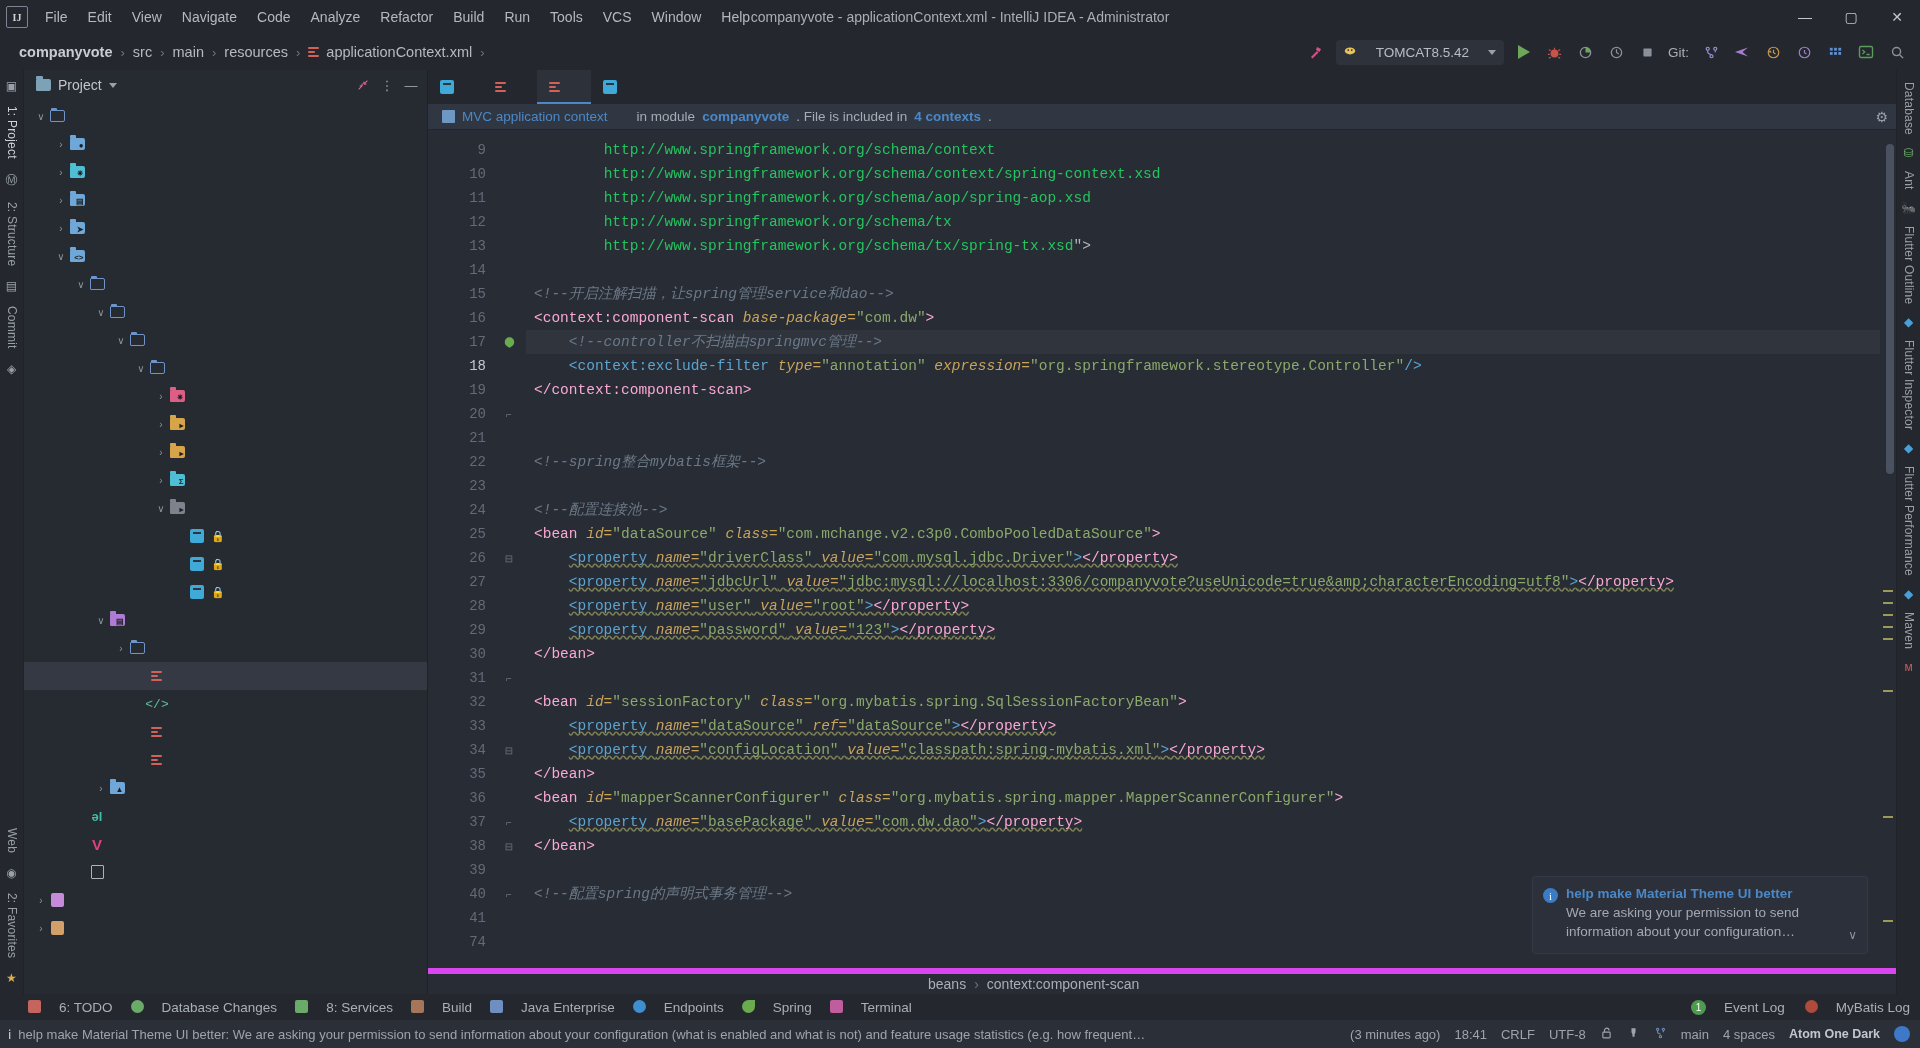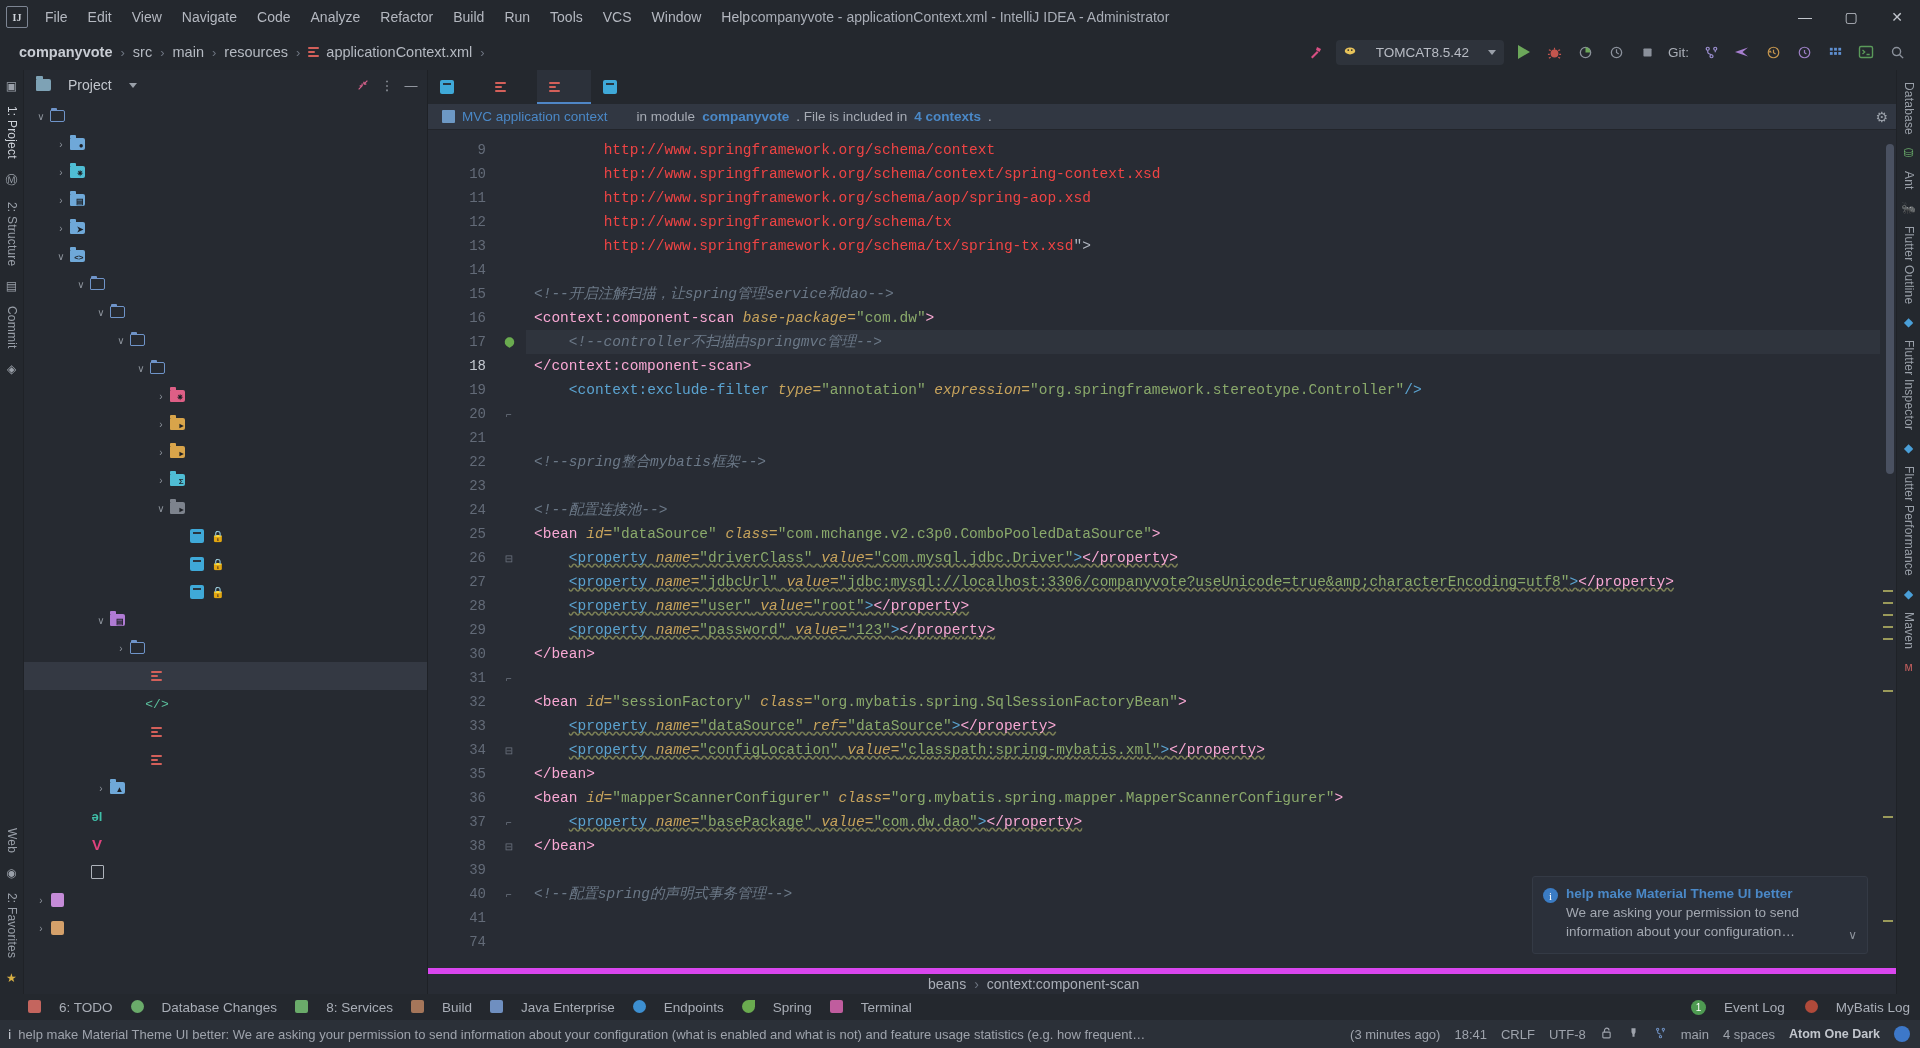--- a/index.html
+++ b/index.html
@@ -85,21 +85,21 @@
   }
   .rail-item.active { color: #cfd3da; }
   .rail-ico { font-size: 12px; color: #9aa0a9; padding: 3px 0; }
   .rail-bottom { margin-top: auto; display:flex; flex-direction:column; align-items:center; padding-bottom: 6px; gap: 4px;}
 
   
   .project-panel {
     width: 404px; flex: 0 0 404px; background: #262a31; display: flex; flex-direction: column;
     border-right: 1px solid #1e2126;
   }
-  .pp-header { height: 30px; display: flex; align-items: center; padding: 0 6px 0 12px; gap: 17px; }
+  .pp-header { height: 30px; display: flex; align-items: center; padding: 0 6px 0 12px; gap: 7px; }
   .pp-title { font-size: 14px; color: #c2c6cd; }
   .folder-ico {
     width: 15px; height: 12px; background: #7ea2b5; border-radius: 1px 2px 2px 1px; position: relative;
   }
   .folder-ico::before { content:""; position:absolute; top:-3px; left:0; width:7px; height:3px; background:#7ea2b5; border-radius:1px 1px 0 0;}
   .pp-actions { margin-left: auto; display: flex; align-items: center; gap: 4px; }
   .pp-act { width: 20px; height: 20px; display:flex; align-items:center; justify-content:center; color:#a0a5ae; font-size: 13px; }
 
   .tree { flex: 1 1 auto; overflow: hidden; padding-top: 2px; font-size: 14px; }
   .node { height: 28px; display: flex; align-items: center; padding-left: 10px; white-space: nowrap; }
@@ -172,21 +172,21 @@
     font-family: "Liberation Mono", monospace; white-space: pre;
     padding-left: 8px; color: #b0b6c0;
   }
   .ln.cur { background: #2f343d; }
   .cg { color: #6b7887; font-style: italic; }      
   .tg { color: #f9a8d4; }                            
   .ns { color: #5ba3d0; }                            
   .at { color: #c8a45c; font-style: italic; }        
   .st { color: #8aa96b; }                            
   .pl { color: #b0b6c0; }                            
-  .url { color: #ef4444; }
+  .url { color: #22c55e; }
   .sq { text-decoration: underline wavy #7b7f55; text-decoration-skip-ink: none; }
 
   
   .stripe { width: 16px; flex: 0 0 16px; background: #282c34; position: relative; }
   .stripe .sb { position: absolute; right: 2px; width: 8px; border-radius: 4px; background: #4a5161; }
   .stripe .tick { position: absolute; right: 3px; width: 10px; height: 2px; }
 
   .right-rail {
     width: 24px; flex: 0 0 24px; background: #24282e; border-left: 1px solid #1f2227;
     display: flex; flex-direction: column; align-items: center; padding-top: 6px; gap: 2px;
@@ -812,22 +812,22 @@
           <div class="code" id="code">
               <div class="ln">&nbsp;&nbsp;&nbsp;&nbsp;&nbsp;&nbsp;&nbsp;&nbsp;<span class="url">http://www.springframework.org/schema/context</span></div>
               <div class="ln">&nbsp;&nbsp;&nbsp;&nbsp;&nbsp;&nbsp;&nbsp;&nbsp;<span class="url">http://www.springframework.org/schema/context/spring-context.xsd</span></div>
               <div class="ln">&nbsp;&nbsp;&nbsp;&nbsp;&nbsp;&nbsp;&nbsp;&nbsp;<span class="url">http://www.springframework.org/schema/aop/spring-aop.xsd</span></div>
               <div class="ln">&nbsp;&nbsp;&nbsp;&nbsp;&nbsp;&nbsp;&nbsp;&nbsp;<span class="url">http://www.springframework.org/schema/tx</span></div>
               <div class="ln">&nbsp;&nbsp;&nbsp;&nbsp;&nbsp;&nbsp;&nbsp;&nbsp;<span class="url">http://www.springframework.org/schema/tx/spring-tx.xsd</span><span class="pl">"&gt;</span></div>
               <div class="ln">&nbsp;</div>
               <div class="ln"><span class="cg">&lt;!--开启注解扫描，让spring管理service和dao--&gt;</span></div>
               <div class="ln"><span class="tg">&lt;context:component-scan </span><span class="at">base-package=</span><span class="st">"com.dw"</span><span class="tg">&gt;</span></div>
               <div class="ln cur">&nbsp;&nbsp;&nbsp;&nbsp;<span class="cg">&lt;!--controller不扫描由springmvc管理--&gt;</span></div>
+              <div class="ln">&nbsp;&nbsp;&nbsp;&nbsp;<span class="ns">&lt;context:exclude-filter </span><span class="at">type=</span><span class="st">"annotation"</span><span class="pl"> </span><span class="at">expression=</span><span class="st">"org.springframework.stereotype.Controller"</span><span class="ns">/&gt;</span></div>
               <div class="ln"><span class="tg">&lt;/context:component-scan&gt;</span></div>
-              <div class="ln">&nbsp;&nbsp;&nbsp;&nbsp;<span class="ns">&lt;context:exclude-filter </span><span class="at">type=</span><span class="st">"annotation"</span><span class="pl"> </span><span class="at">expression=</span><span class="st">"org.springframework.stereotype.Controller"</span><span class="ns">/&gt;</span></div>
               <div class="ln">&nbsp;</div>
               <div class="ln">&nbsp;</div>
               <div class="ln"><span class="cg">&lt;!--spring整合mybatis框架--&gt;</span></div>
               <div class="ln">&nbsp;</div>
               <div class="ln"><span class="cg">&lt;!--配置连接池--&gt;</span></div>
               <div class="ln"><span class="tg">&lt;bean </span><span class="at">id=</span><span class="st">"dataSource"</span><span class="pl"> </span><span class="at">class=</span><span class="st">"com.mchange.v2.c3p0.ComboPooledDataSource"</span><span class="tg">&gt;</span></div>
               <div class="ln">&nbsp;&nbsp;&nbsp;&nbsp;<span class="ns sq">&lt;property </span><span class="at sq">name=</span><span class="st sq">"driverClass"</span><span class="pl sq"> </span><span class="at sq">value=</span><span class="st sq">"com.mysql.jdbc.Driver"</span><span class="ns sq">&gt;</span><span class="tg sq">&lt;/property&gt;</span></div>
               <div class="ln">&nbsp;&nbsp;&nbsp;&nbsp;<span class="ns sq">&lt;property </span><span class="at sq">name=</span><span class="st sq">"jdbcUrl"</span><span class="pl sq"> </span><span class="at sq">value=</span><span class="st sq">"jdbc:mysql://localhost:3306/companyvote?useUnicode=true&amp;amp;characterEncoding=utf8"</span><span class="ns sq">&gt;</span><span class="tg sq">&lt;/property&gt;</span></div>
               <div class="ln">&nbsp;&nbsp;&nbsp;&nbsp;<span class="ns sq">&lt;property </span><span class="at sq">name=</span><span class="st sq">"user"</span><span class="pl sq"> </span><span class="at sq">value=</span><span class="st sq">"root"</span><span class="ns sq">&gt;</span><span class="tg sq">&lt;/property&gt;</span></div>
               <div class="ln">&nbsp;&nbsp;&nbsp;&nbsp;<span class="ns sq">&lt;property </span><span class="at sq">name=</span><span class="st sq">"password"</span><span class="pl sq"> </span><span class="at sq">value=</span><span class="st sq">"123"</span><span class="ns sq">&gt;</span><span class="tg sq">&lt;/property&gt;</span></div>

